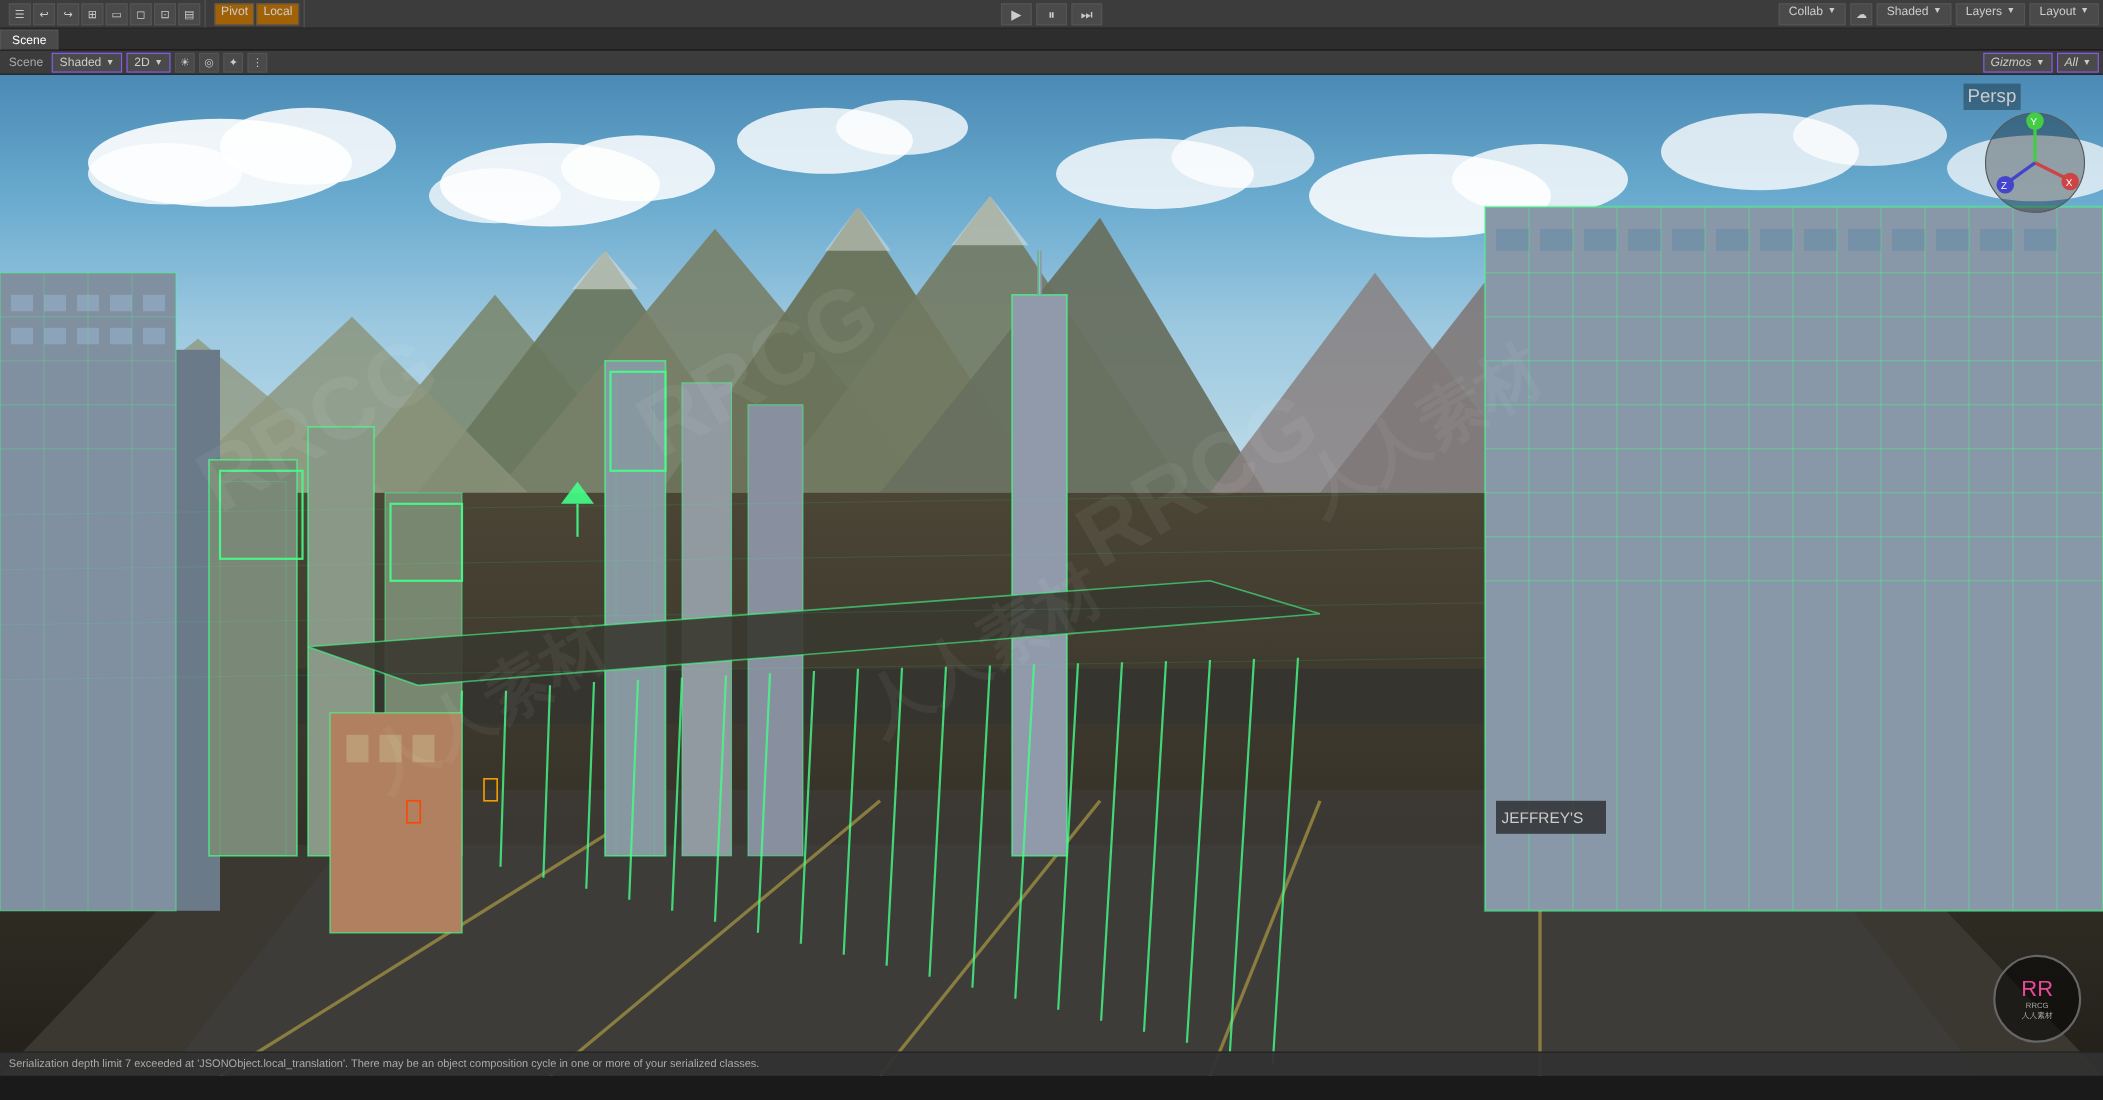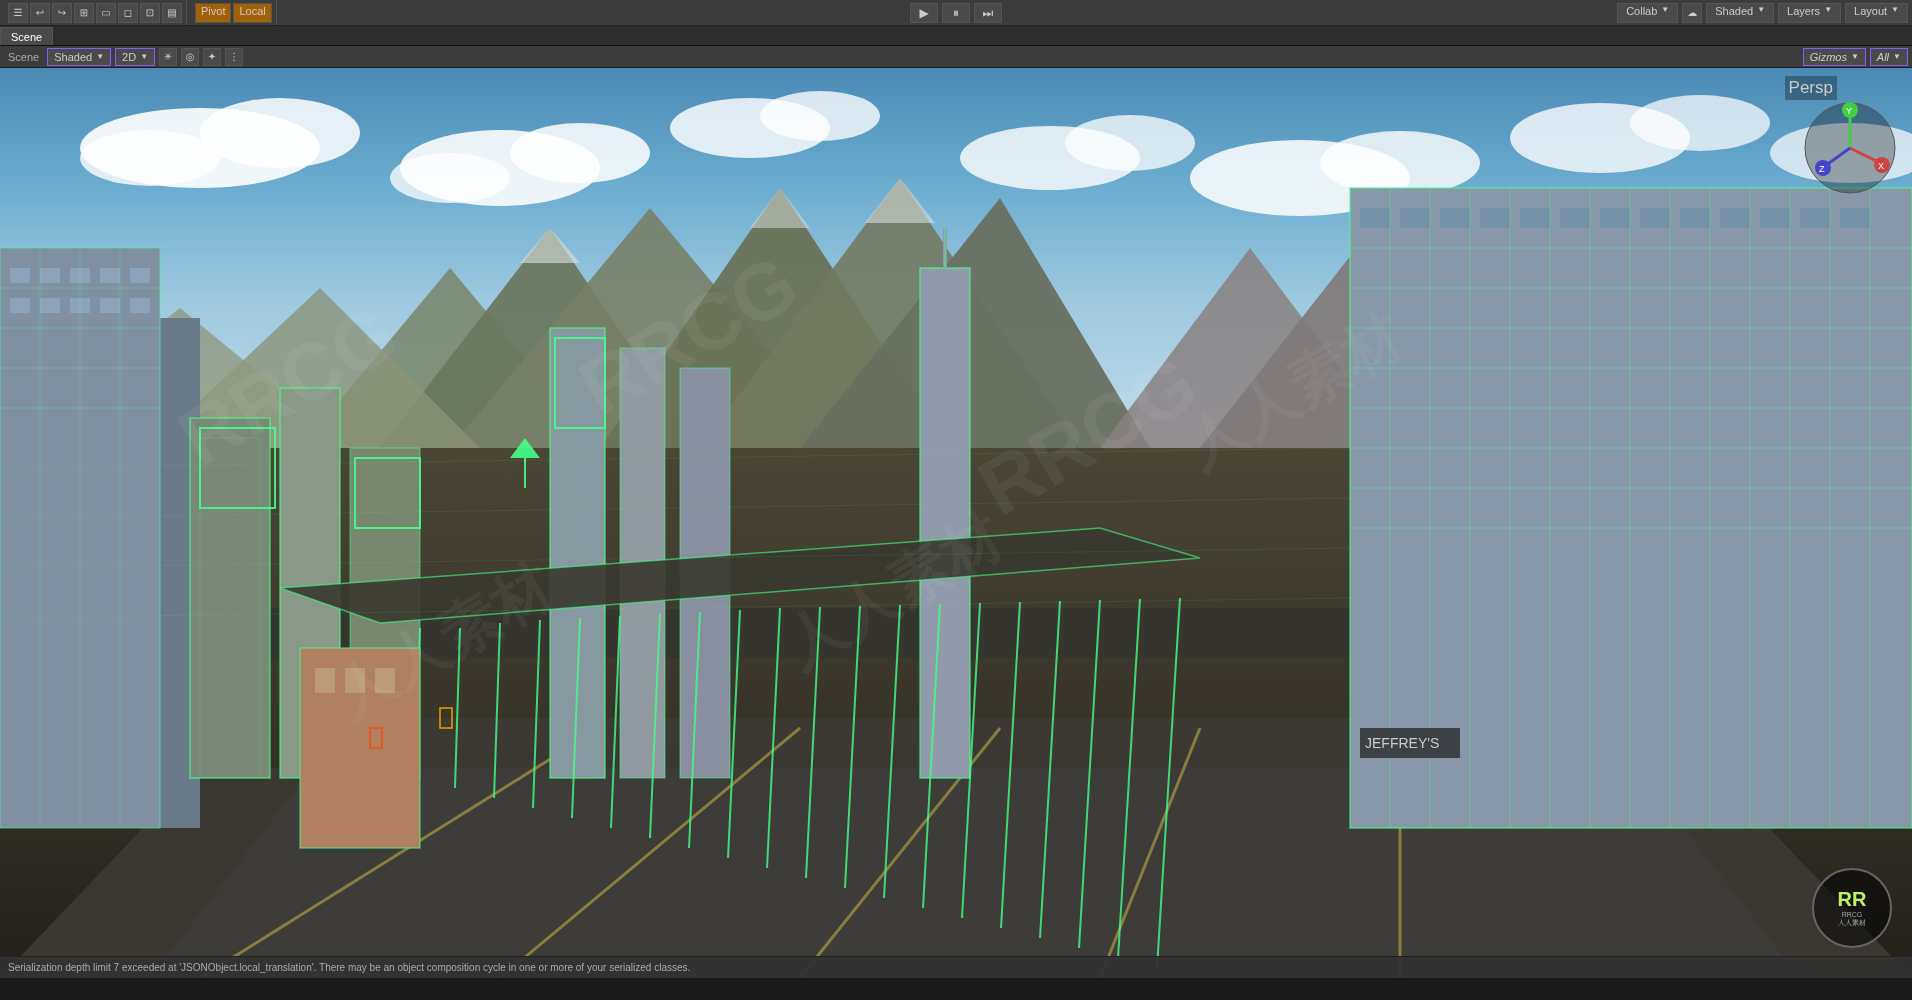--- a/index.html
+++ b/index.html
@@ -589,21 +589,21 @@
     <text x="600" y="350" fill="rgba(255,255,255,0.06)" font-size="80" font-family="Arial" font-weight="bold" transform="rotate(-30, 600, 350)">RRCG</text>
     <text x="1000" y="450" fill="rgba(255,255,255,0.06)" font-size="80" font-family="Arial" font-weight="bold" transform="rotate(-30, 1000, 450)">RRCG</text>
     <text x="350" y="650" fill="rgba(255,255,255,0.05)" font-size="60" font-family="Arial" font-weight="bold" transform="rotate(-30, 350, 650)">人人素材</text>
     <text x="800" y="600" fill="rgba(255,255,255,0.05)" font-size="60" font-family="Arial" font-weight="bold" transform="rotate(-30, 800, 600)">人人素材</text>
     <text x="1200" y="400" fill="rgba(255,255,255,0.05)" font-size="60" font-family="Arial" font-weight="bold" transform="rotate(-30, 1200, 400)">人人素材</text>
   </svg>
 
   <div class="persp-label">Persp</div>
 
   <div class="logo-badge">
-    <div style="font-size:20px; color:#bef264; font-weight:bold;">RR</div>
+    <div style="font-size:20px; color:#ec4899; font-weight:normal;">RR</div>
     <div style="font-size:7px; color:#aaa;">RRCG</div>
     <div style="font-size:7px; color:#aaa;">人人素材</div>
   </div>
 
   <div id="status-bar">
     <span>Serialization depth limit 7 exceeded at 'JSONObject.local_translation'. There may be an object composition cycle in one or more of your serialized classes.</span>
   </div>
 
 </div>
 

